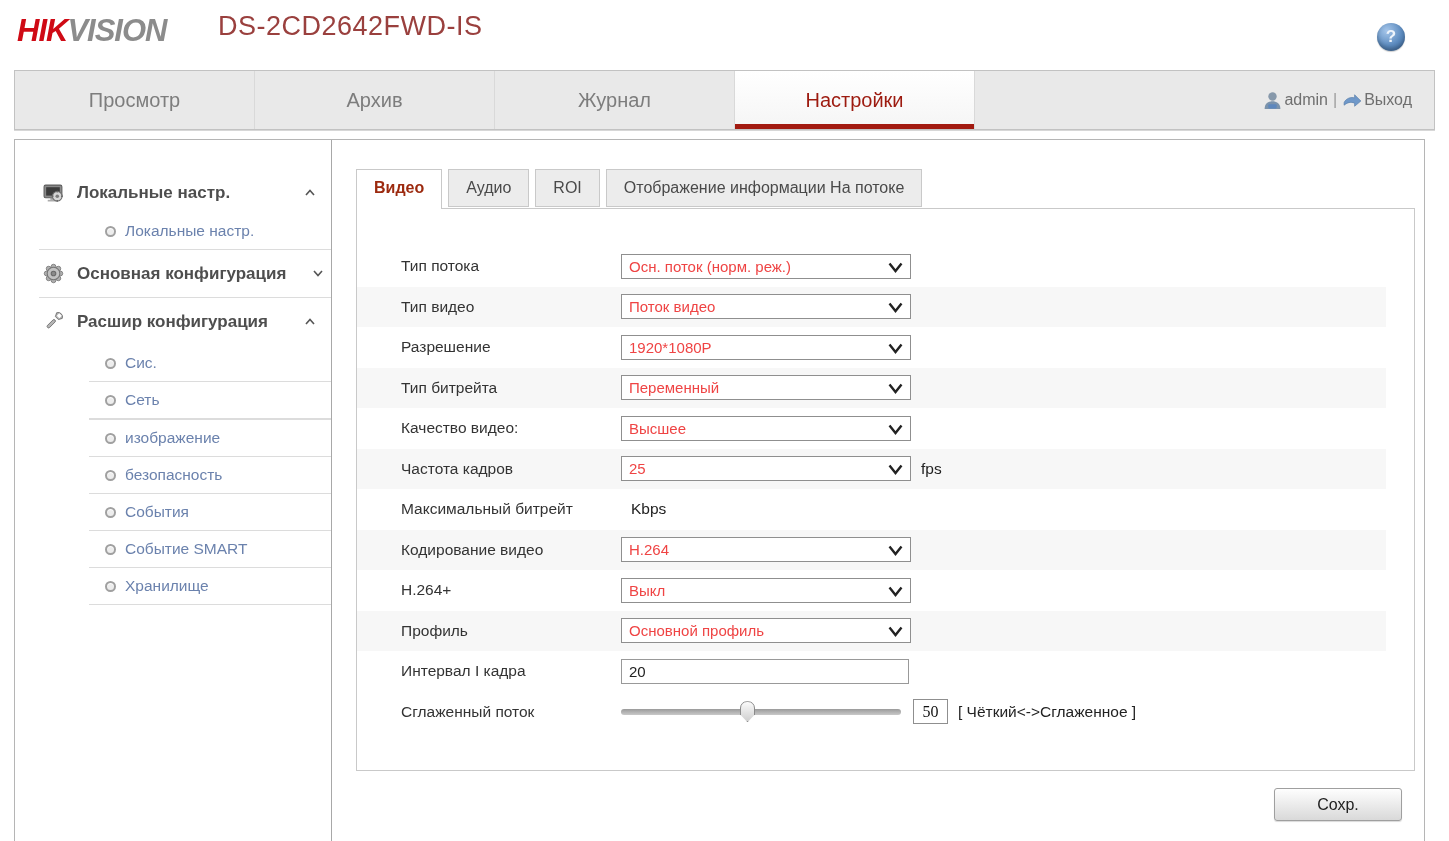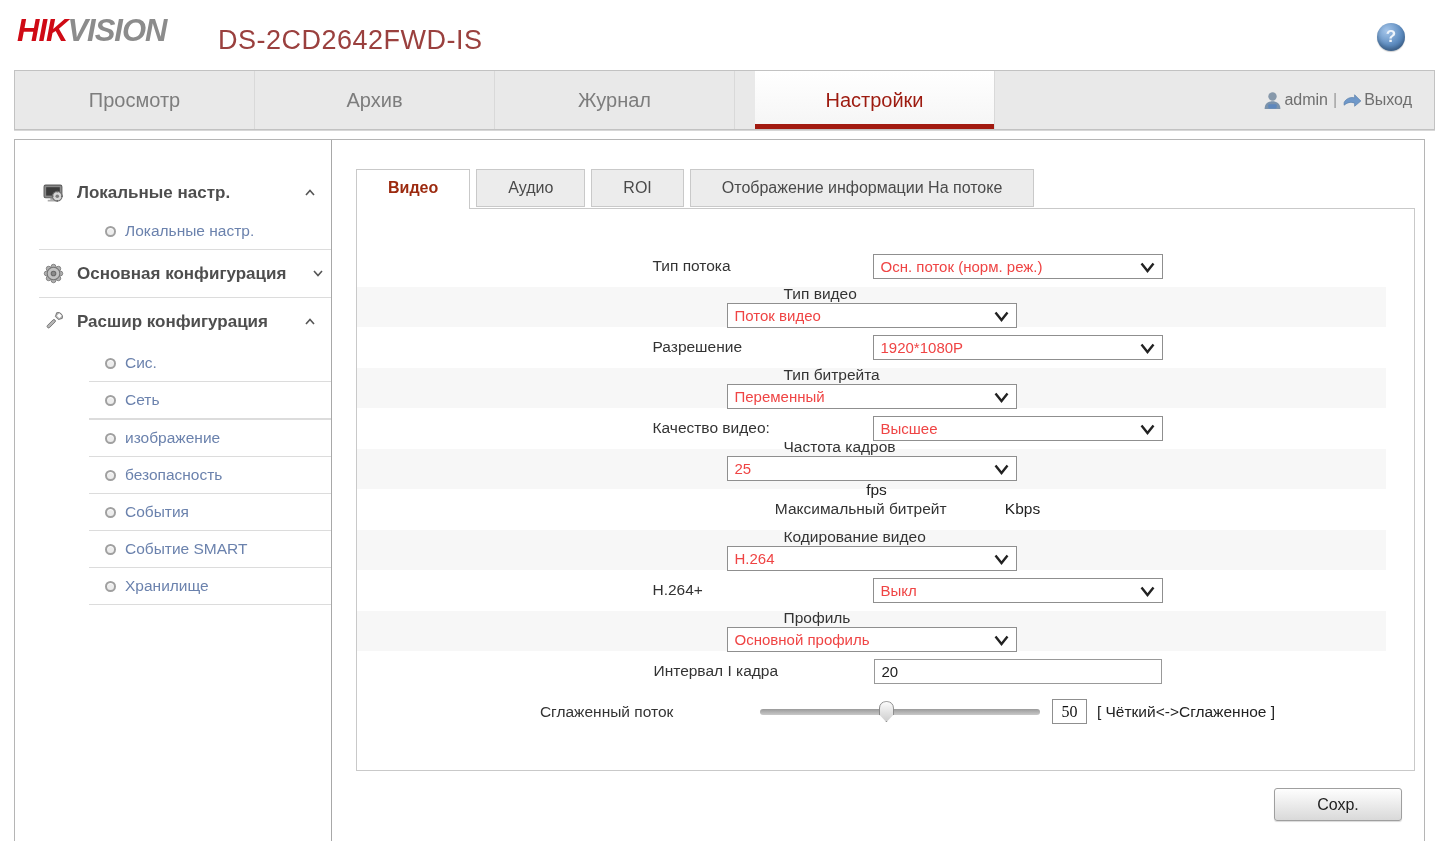--- a/index.html
+++ b/index.html
@@ -5,33 +5,33 @@
   * { margin:0; padding:0; box-sizing:border-box; }
   html,body { background:#fff; }
   body { font-family:"Liberation Sans", sans-serif; }
   .screen { position:relative; width:1449px; height:841px; background:#fff; overflow:hidden; }
 
   
   .hdr { position:absolute; left:0; top:0; width:100%; height:68px; background:#fff; }
   .logo { position:absolute; left:17px; top:13px; font-style:italic; font-weight:bold; font-size:31px; letter-spacing:-1px; }
   .logo-hik { color:#cf0a15; }
   .logo-vision { color:#8c8c8c; }
-  .model { position:absolute; left:218px; top:25px; font-size:27px; color:#9a403e; letter-spacing:.5px; }
+  .model { position:absolute; left:218px; top:11px; font-size:27px; color:#9a403e; letter-spacing:.5px; }
   .help { position:absolute; left:1377px; top:23px; width:28px; height:28px; border-radius:50%;
           background:radial-gradient(circle at 35% 28%, #a6c6ea, #5d8cc0 55%, #3c689c);
           color:#eef4fb; font-weight:bold; text-align:center; line-height:28px; font-size:17px;
           box-shadow:inset 0 -3px 4px rgba(0,0,0,.25), 0 1px 1px rgba(0,0,0,.2); cursor:pointer; }
 
   
   .nav { position:absolute; left:14px; top:70px; width:1421px; height:60px; background:#e9e9e9;
          border:1px solid #c2c2c2; box-shadow:0 1px 0 #d7d7d7; }
   .nav-tabs { position:absolute; left:0; top:0; height:100%; display:flex; }
   .nav-tab { width:240px; height:100%; line-height:58px; text-align:center; font-size:20px; font-weight:normal;
              color:#7d7d7d; border-right:1px solid #d9d9d9; cursor:pointer; position:relative; background:transparent; }
-  .nav-tab.active { background:linear-gradient(#ffffff, #f5f5f5); color:#9d1b10;margin-left:20px; }
+  .nav-tab.active { background:linear-gradient(#ffffff, #f5f5f5); color:#9d1b10; }
   .nav-tab.active::after { content:""; position:absolute; left:0; right:0; bottom:0; height:5px; background:#a21a10; }
   .nav-user { position:absolute; right:22px; top:0; height:100%; display:flex; align-items:center; gap:1px;
               font-size:16px; color:#6f6f6f; }
   .nav-user .sep { color:#9a9a9a; padding:0 4px; }
 
   
   .frame { position:absolute; left:14px; top:139px; width:1411px; height:702px;
            border-left:1px solid #b5b5b5; border-right:1px solid #b5b5b5; border-top:1px solid #b5b5b5; background:#fff; }
 
   
@@ -45,27 +45,27 @@
          color:#6b82ad; cursor:pointer; }
   .sub.active { color:#9c1a0a; font-weight:bold; }
   .radio { width:11px; height:11px; border-radius:50%; border:2px solid #a0a0a0; background:#ededed;
            box-shadow:inset 0 1px 1px #fff; flex:0 0 auto; }
   .sdiv { border-top:1px solid #dcdcdc; margin-left:24px; }
   .sdiv.indent { margin-left:74px; }
 
   
   .main { position:absolute; left:327px; top:0; width:1084px; height:100%; }
   .ctabs { position:absolute; left:14px; top:29px; display:flex; align-items:flex-start; z-index:3; }
-  .ctab { height:38px; background:#ececec; border:1px solid #c9c9c9; margin-right:6px; padding:0 31px;
+  .ctab { height:38px; background:#ececec; border:1px solid #c9c9c9; margin-right:6px; padding:0 17px;
           line-height:36px; font-size:16px; color:#4a4a4a; cursor:pointer;text-align:right; }
   .ctab.active { height:40px; background:#fff; color:#9c2a0f; font-weight:bold; border-bottom:none; }
   .panel { position:absolute; left:14px; top:68px; width:1059px; height:563px; border:1px solid #c9c9c9; background:#fff; }
   .rows { position:absolute; left:0; top:37px; width:100%; }
-  .frow { height:40.5px; display:flex; align-items:center;justify-content:center; }
-  .frow.striped { background:#f7f7f7; width:1029px;flex-direction:column; }
+  .frow { height:40.5px; display:flex; align-items:center; }
+  .frow.striped { background:#f7f7f7; width:1029px; }
   .flabel { width:220px; margin-left:44px; font-size:15.5px; color:#333; flex:0 0 auto; }
   .fctrl { position:relative; flex:0 0 auto; }
   .selbox { width:290px; height:25px; border:1px solid #8f8f8f; background:#fff; display:flex; align-items:center;
             padding:0 30px 0 7px; font-size:15px; color:#ef4444; position:relative; cursor:pointer; }
   .chev { position:absolute; right:7px; top:7px; }
   .tinput { width:288px; height:25px; border:1px solid #999; font-size:15px; color:#222; padding:0 7px;
             font-family:"Liberation Sans", sans-serif; background:#fff; }
   .fsuffix { margin-left:10px; font-size:15.5px; color:#222; }
 
   .slider-wrap { position:relative; width:280px; height:25px; }

